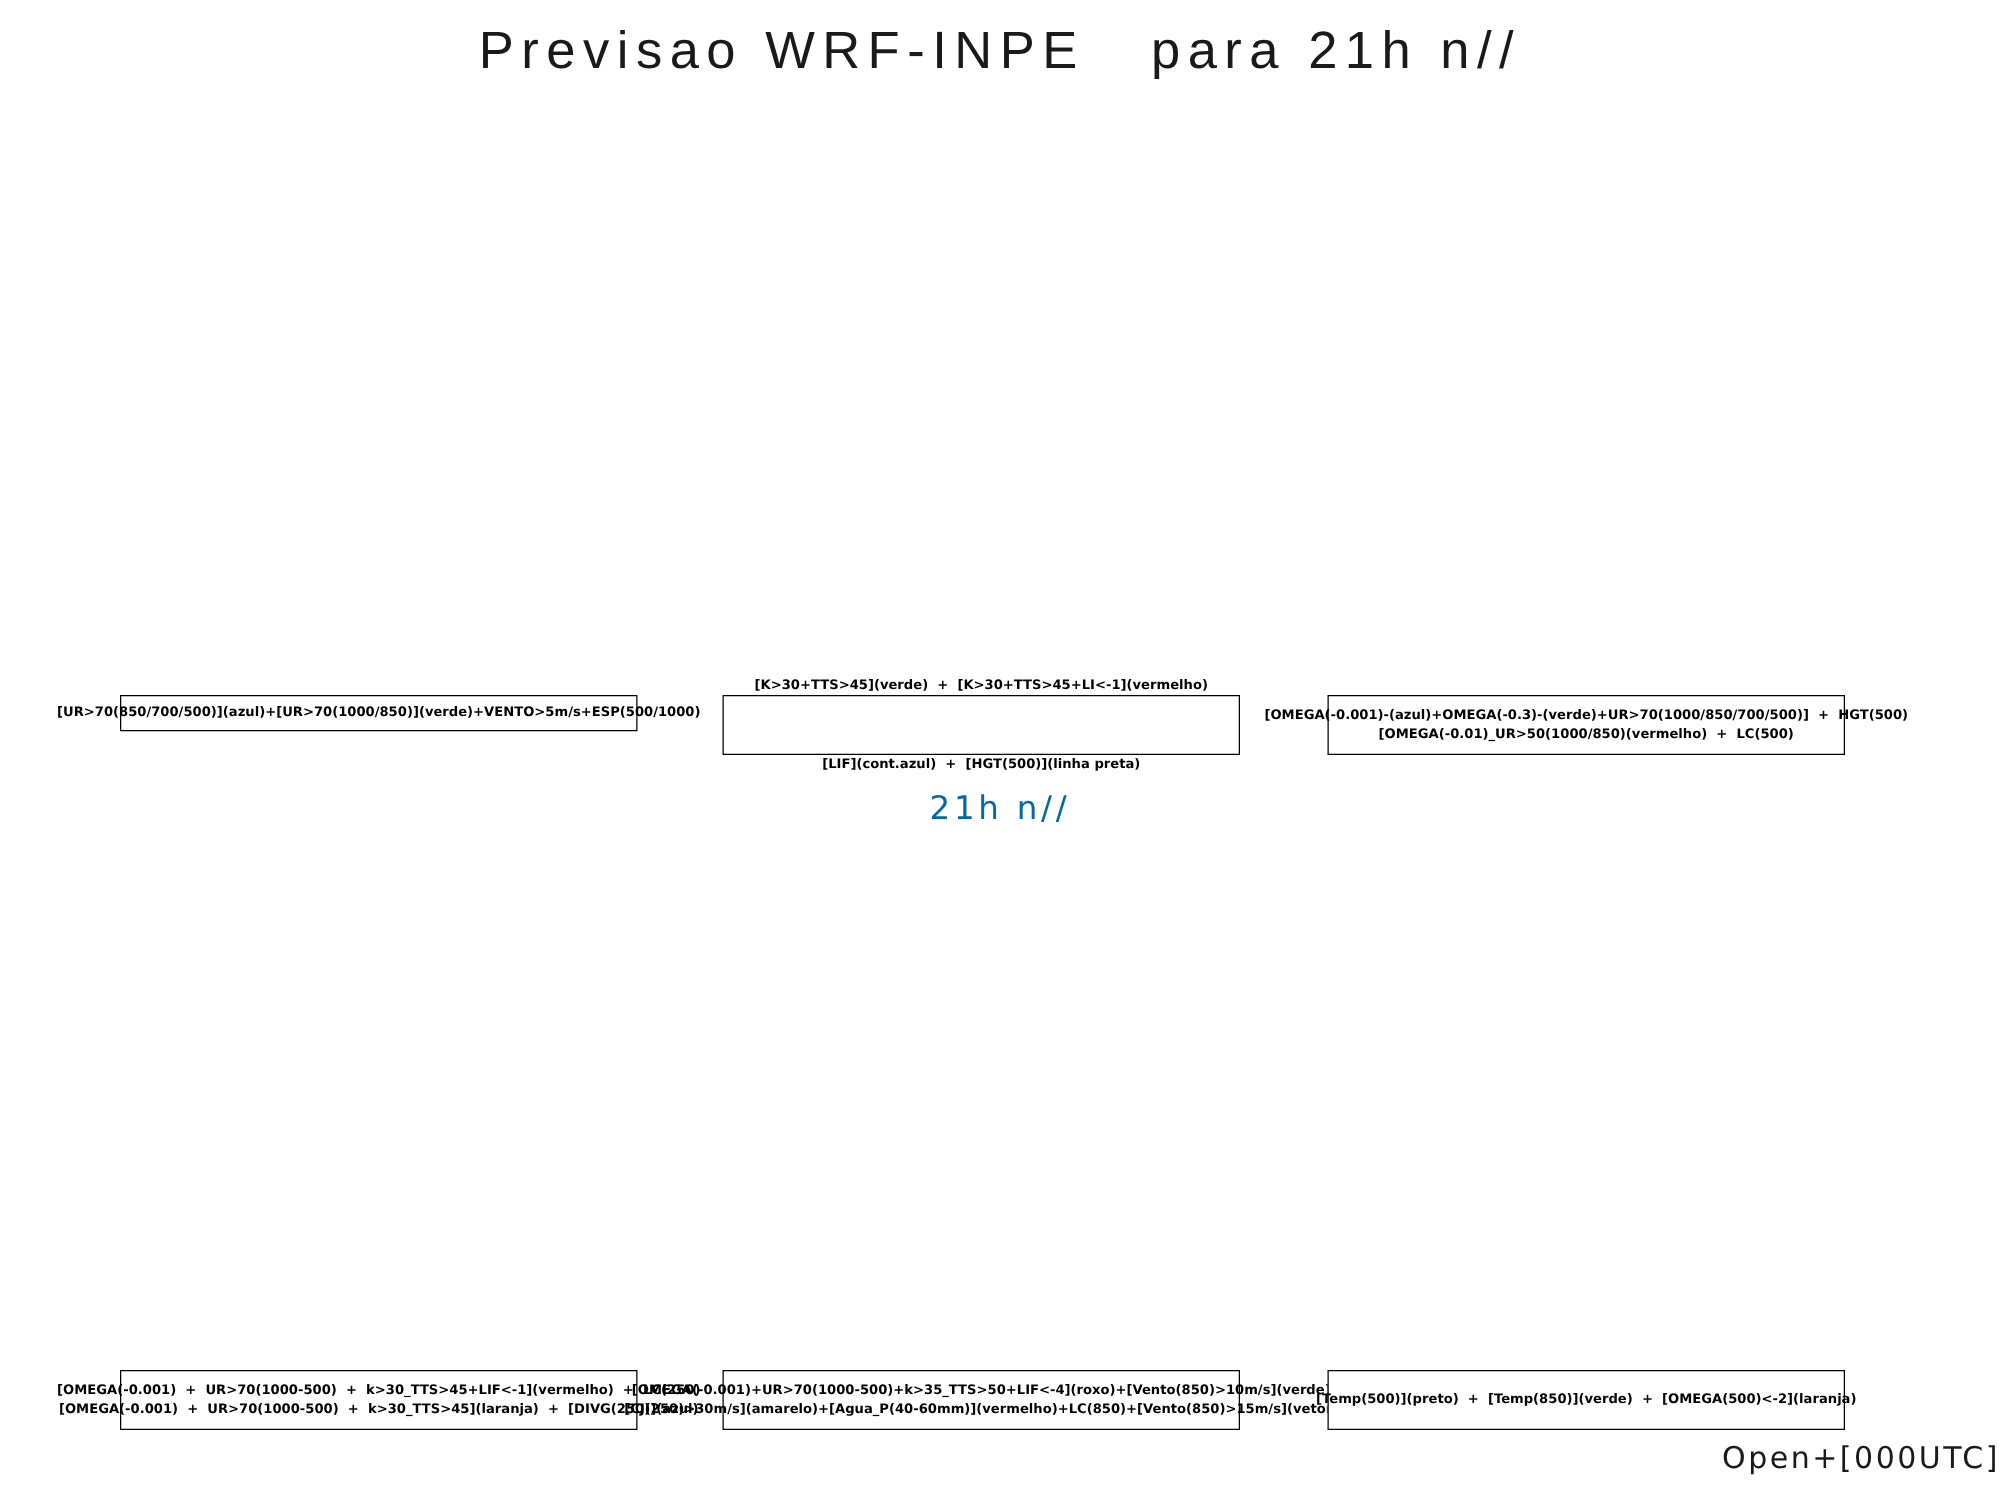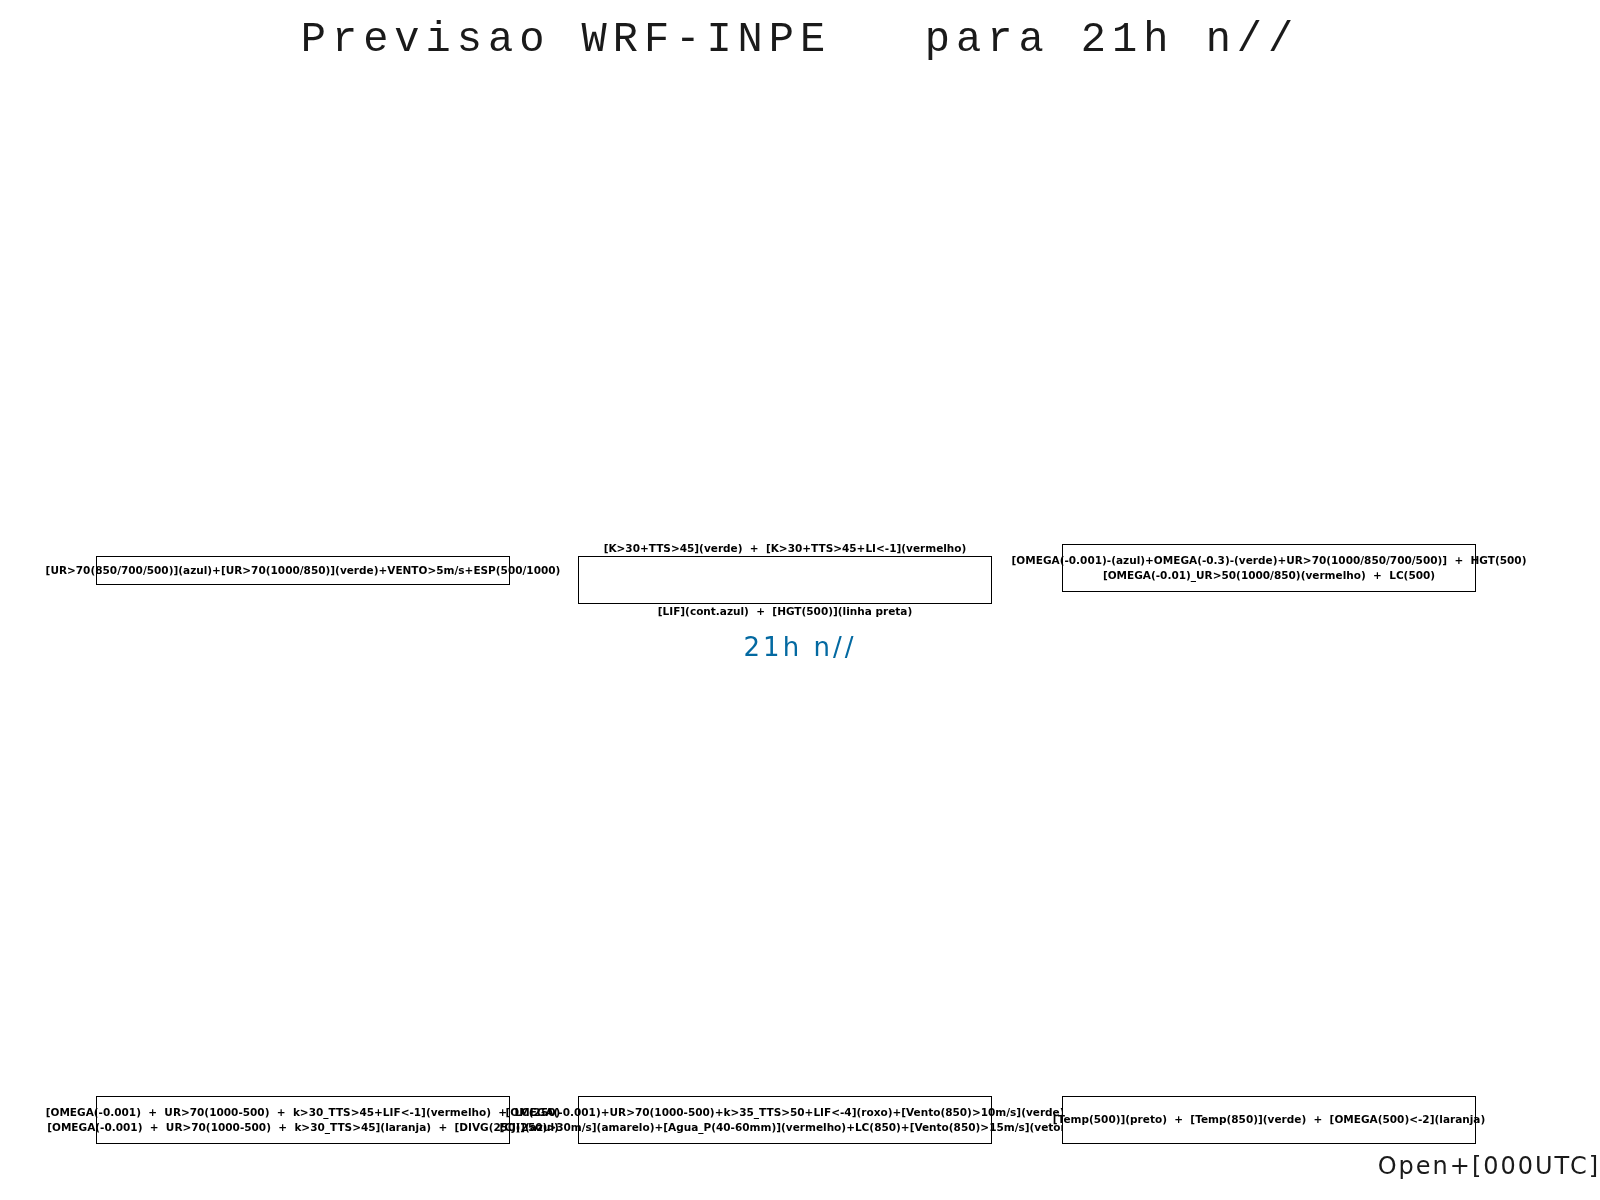--- a/index.html
+++ b/index.html
@@ -16,21 +16,21 @@
     overflow: hidden;
   }
 
   
   .main-title {
     position: absolute;
     top: 16px;
     left: 0;
     width: 1600px;
     text-align: center;
-    font-family: Liberation Mono, monospace;
+    font-family: Liberation Sans, sans-serif;
     font-size: 42px;
     font-weight: 400;
     letter-spacing: 6px;
     color: #1a1a1a;
     white-space: pre;
   }
 
   
   .mid-label {
     position: absolute;
@@ -78,21 +78,21 @@
     font-weight: bold;
     line-height: 1.45;
     letter-spacing: 0px;
     white-space: pre;
     color: #000000;
   }
 
   
   #box-top-left   { left: 96px;  top: 556px; width: 414px; height: 29px; }
   #box-top-mid    { left: 578px; top: 556px; width: 414px; height: 48px; gap: 48px; }
-  #box-top-right  { left: 1062px;top: 544px; width: 414px; height: 48px; }
+  #box-top-right  { left: 1062px;top: 556px; width: 414px; height: 48px; }
 
   
   #box-bot-left   { left: 96px;  top: 1096px; width: 414px; height: 48px; }
   #box-bot-mid    { left: 578px; top: 1096px; width: 414px; height: 48px; }
   #box-bot-right  { left: 1062px;top: 1096px; width: 414px; height: 48px; }
 
   
   .panel {
     position: absolute;
     background: #ffffff;

